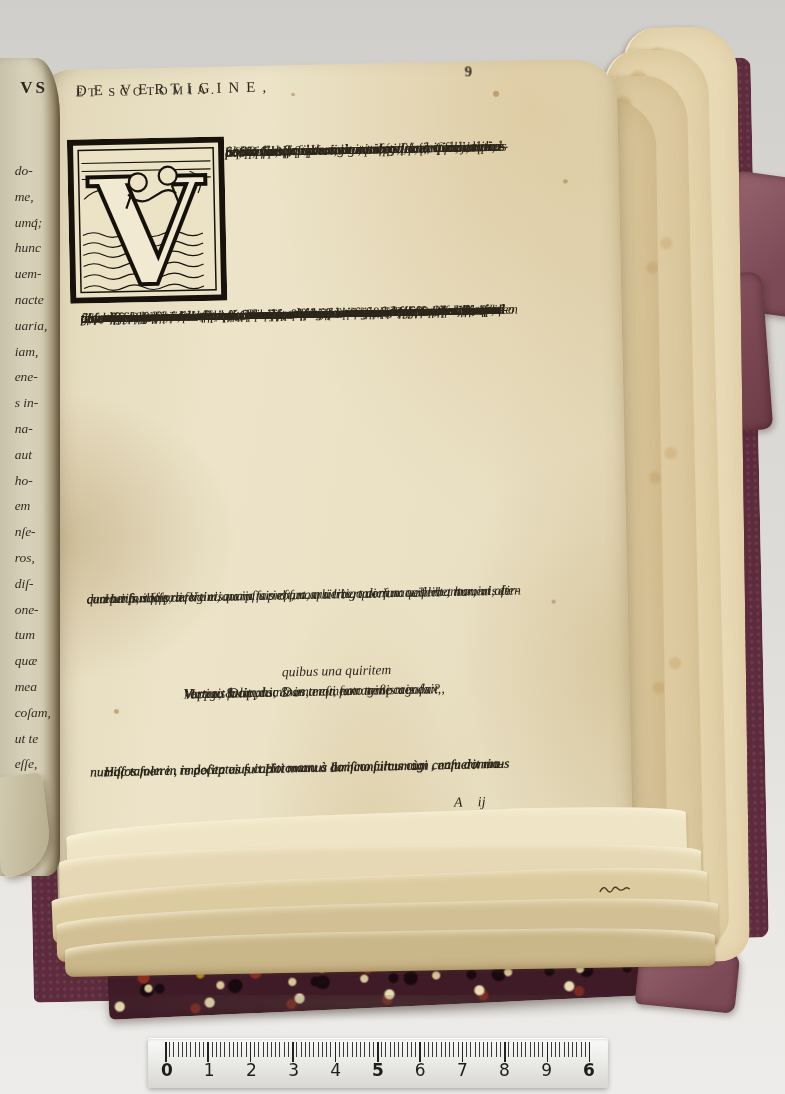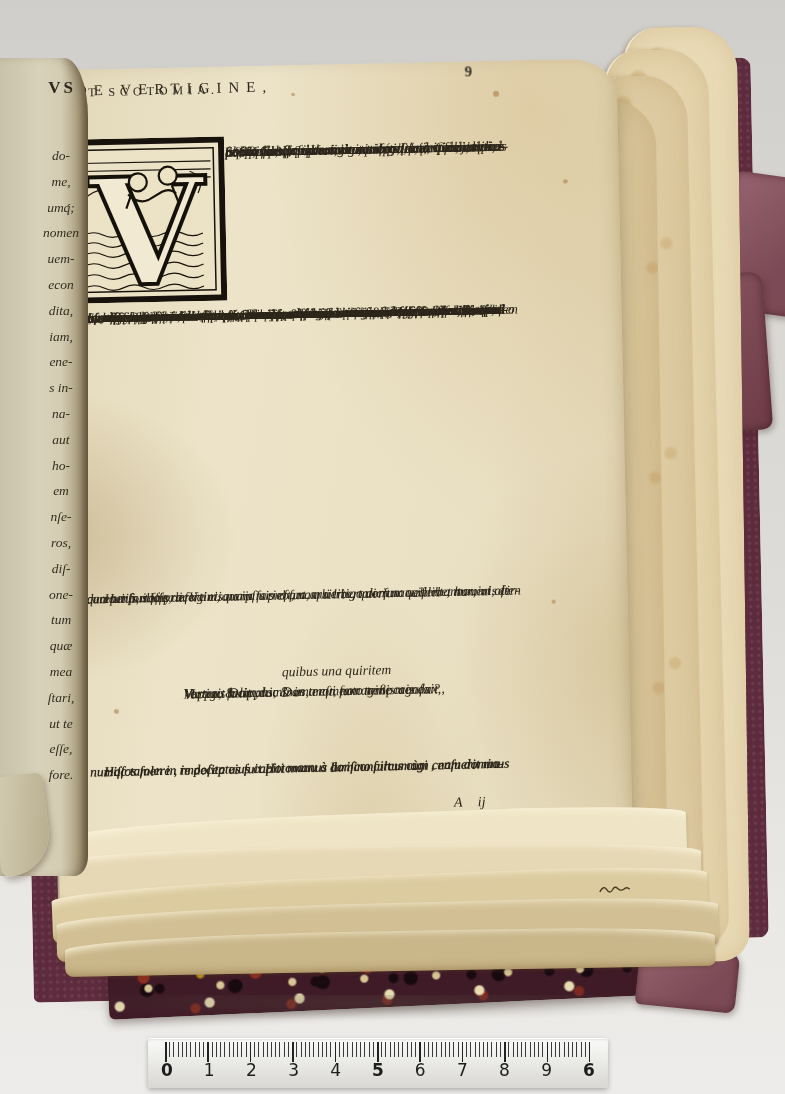--- a/index.html
+++ b/index.html
@@ -57,29 +57,29 @@
   
   .bs{border-radius:45% 30% 6px 8px / 14px 10px 6px 8px;
     box-shadow:inset 0 6px 8px -6px #fbf4de,inset 0 -9px 10px -8px rgba(120,88,40,.55),0 2px 3px rgba(90,65,30,.25);}
   .bs.s1{left:30px;top:788px;width:620px;height:62px;background:#efe5c6;transform:rotate(-.8deg);}
   .bs.s2{left:22px;top:820px;width:642px;height:58px;background:#e6d8b4;transform:rotate(.5deg);}
   .bs.s3{left:14px;top:850px;width:656px;height:56px;background:#dccb9f;transform:rotate(-1deg);}
   .bs.s4{left:18px;top:878px;width:662px;height:50px;background:#d2c094;transform:rotate(-.3deg);}
   .bs.s5{left:26px;top:906px;width:650px;height:40px;background:#c9b689;transform:rotate(.2deg);}
   .hand-mark{left:560px;top:862px;width:36px;height:14px;}
   
-  .left-page{position:absolute;left:0;top:58px;width:48px;height:818px;
+  .left-page{position:absolute;left:0;top:58px;width:60px;height:818px;
     background:linear-gradient(90deg,#c9c2aa,#d9d2ba 45%,#d3ccb2 70%,#ac9f80 90%,#7d7054);
     border-radius:0 24px 14px 0/0 60px 20px 0;
-    box-shadow:inset -10px 0 12px -6px rgba(60,45,25,.5);padding-left:40px;}
+    box-shadow:inset -10px 0 12px -6px rgba(60,45,25,.5);}
   .left-curl{position:absolute;left:-4px;top:775px;width:52px;height:100px;
     background:linear-gradient(100deg,#d6cfb6,#b6ab8c);border-radius:0 10px 60px 12px;transform:rotate(-7deg);
     box-shadow:2px 4px 6px rgba(70,50,30,.35);}
   .lp-head{position:absolute;top:20px;right:12px;font-size:17px;letter-spacing:3px;color:#2d261b;font-weight:bold;}
-  .lp-frags{position:absolute;top:85px;right:9px;text-align:center;color:#332c1f;
+  .lp-frags{position:absolute;top:100px;right:9px;text-align:left;color:#332c1f;
     font-style:italic;font-size:13.5px;line-height:25.8px;white-space:nowrap;}
   
   .content{color:#2d261b;}
   .content .abs{position:absolute;}
   .running-head{top:13px;left:35px;width:470px;text-align:center;font-style:normal;}
   .rh1{font-size:15px;letter-spacing:7px;}
   .rh2{font-size:12px;letter-spacing:5px;margin-top:3px;}
   .folio{top:2px;left:424px;font-size:15px;font-weight:bold;color:#3a332a;filter:blur(.3px);}
   .initial{top:70px;left:25px;width:157px;height:164px;}
   .line{white-space:nowrap;}
@@ -235,39 +235,39 @@
   </div>
 
   <div class="book-shadow"></div>
 
   <div class="left-page">
     <div class="lp-head">VS</div>
     <div class="lp-frags">
         <div class="line">do-</div>
         <div class="line">me,</div>
         <div class="line">umq́;</div>
-        <div class="line">nomen</div>
+        <div class="line">hunc</div>
         <div class="line">uem-</div>
-        <div class="line">econ</div>
-        <div class="line">dita,</div>
+        <div class="line">nacte</div>
+        <div class="line">uaria,</div>
         <div class="line">iam,</div>
         <div class="line">ene-</div>
         <div class="line">s in-</div>
         <div class="line">na-</div>
         <div class="line">aut</div>
         <div class="line">ho-</div>
         <div class="line">em</div>
         <div class="line">nſe-</div>
         <div class="line">ros,</div>
         <div class="line">diſ-</div>
         <div class="line">one-</div>
         <div class="line">tum</div>
         <div class="line">quæ</div>
         <div class="line">mea</div>
-        <div class="line">ſtari,</div>
+        <div class="line">coſam,</div>
         <div class="line">ut te</div>
         <div class="line">eſſe,</div>
         <div class="line last">fore.</div>
       </div>
   </div>
   <div class="left-curl"></div>
 
   <div class="ruler">
     <div class="ruler-ticks-mm"></div>
     <div class="ruler-ticks-cm"></div>

